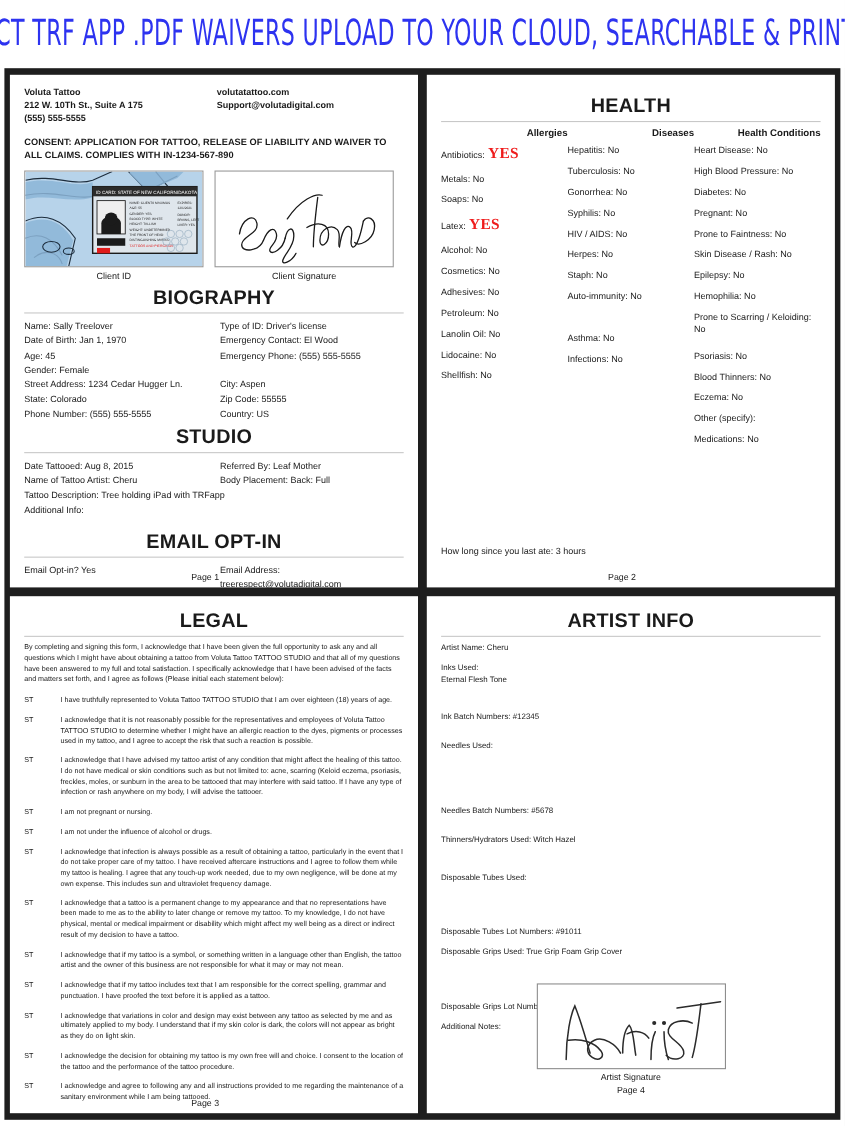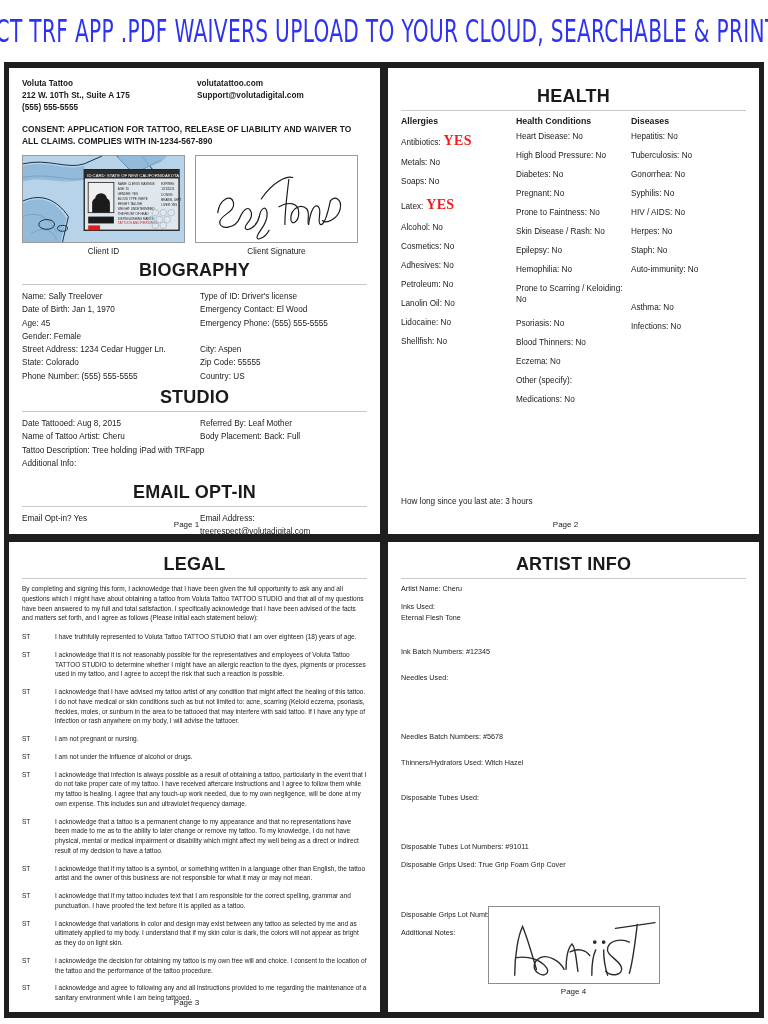--- a/index.html
+++ b/index.html
@@ -86,21 +86,21 @@
   .fcol-a { width: 178px; }
   .fcol-b { flex: 1; }
   .f { white-space: nowrap; }
   .f.sp { height: 13.3px; }
 
   .page-num { position: absolute; left: 0; right: 16px; bottom: 5px; text-align: center; font-size: 8px; }
 
   
   .health-cols { display: flex; margin-top: 2px; }
   .hcol { width: 33.33%; font-size: 8.2px; }
-  .hcol-head { font-weight: bold; font-size: 8.8px; margin-bottom: 6px; }
+  .hcol-head { font-weight: bold; font-size: 8.8px; margin-bottom: 6px; text-align: right; }
   .hrow { margin-bottom: 8.5px; line-height: 1.28; }
   .yes {
     color: #ef1d1d; font-weight: bold; font-size: 14px;
     font-family: Liberation Serif, serif;
     letter-spacing: .3px; margin-left: 3px;
   }
   .ate { position: absolute; left: 13px; bottom: 28px; font-size: 8.2px; }
 
   
   .legal-intro { font-size: 6.5px; line-height: 1.5; margin-bottom: 9px; text-align: left; }
@@ -289,50 +289,50 @@
             <div class="hrow">Alcohol: No</div>
             <div class="hrow">Cosmetics: No</div>
             <div class="hrow">Adhesives: No</div>
             <div class="hrow">Petroleum: No</div>
             <div class="hrow">Lanolin Oil: No</div>
             <div class="hrow">Lidocaine: No</div>
             <div class="hrow">Shellfish: No</div>
           </div>
 
           <div class="hcol">
+            <div class="hcol-head">Diseases</div>
+            <div class="hrow">Hepatitis: No</div>
+            <div class="hrow">Tuberculosis: No</div>
+            <div class="hrow">Gonorrhea: No</div>
+            <div class="hrow">Syphilis: No</div>
+            <div class="hrow">HIV / AIDS: No</div>
+            <div class="hrow">Herpes: No</div>
+            <div class="hrow">Staph: No</div>
+            <div class="hrow">Auto-immunity: No</div>
+            <div class="hrow">&nbsp;</div>
+            <div class="hrow">Asthma: No</div>
+            <div class="hrow">Infections: No</div>
+          </div>
+
+          <div class="hcol">
             <div class="hcol-head">Health Conditions</div>
             <div class="hrow">Heart Disease: No</div>
             <div class="hrow">High Blood Pressure: No</div>
             <div class="hrow">Diabetes: No</div>
             <div class="hrow">Pregnant: No</div>
             <div class="hrow">Prone to Faintness: No</div>
             <div class="hrow">Skin Disease / Rash: No</div>
             <div class="hrow">Epilepsy: No</div>
             <div class="hrow">Hemophilia: No</div>
             <div class="hrow" style="margin-bottom:14px">Prone to Scarring / Keloiding: No</div>
             <div class="hrow">Psoriasis: No</div>
             <div class="hrow">Blood Thinners: No</div>
             <div class="hrow">Eczema: No</div>
             <div class="hrow">Other (specify):</div>
             <div class="hrow">Medications: No</div>
-          </div>
-
-          <div class="hcol">
-            <div class="hcol-head">Diseases</div>
-            <div class="hrow">Hepatitis: No</div>
-            <div class="hrow">Tuberculosis: No</div>
-            <div class="hrow">Gonorrhea: No</div>
-            <div class="hrow">Syphilis: No</div>
-            <div class="hrow">HIV / AIDS: No</div>
-            <div class="hrow">Herpes: No</div>
-            <div class="hrow">Staph: No</div>
-            <div class="hrow">Auto-immunity: No</div>
-            <div class="hrow">&nbsp;</div>
-            <div class="hrow">Asthma: No</div>
-            <div class="hrow">Infections: No</div>
           </div>
         </div>
 
         <div class="ate">How long since you last ate: 3 hours</div>
         <div class="page-num">Page 2</div>
       </div>
 
       <div class="page" style="padding-top:8px">
         <div class="sec-title">LEGAL</div>
         <div class="rule"></div>
@@ -435,19 +435,20 @@
                 <path d="M104 70 C104 56, 106 48, 108 44"></path>
                 <circle cx="107" cy="36" r="1.2" fill="#2b2b2b"></circle>
                 <path d="M116 44 C116 56, 118 64, 120 70"></path>
                 <circle cx="116" cy="36" r="1.2" fill="#2b2b2b"></circle>
                 <path d="M142 36 C134 32, 122 34, 120 42 C118 50, 132 54, 134 62 C136 70, 124 72, 118 66"></path>
                 <path d="M128 22 L168 16"></path>
                 <path d="M150 18 C148 34, 146 54, 142 68"></path>
               </g>
             </svg>
           </div>
+          <div class="sig-cap">Artist Signature</div>
           <div class="sig-cap">Page 4</div>
         </div>
       </div>
 
     </div>
   </div>
 </div>
 
 </body></html>

